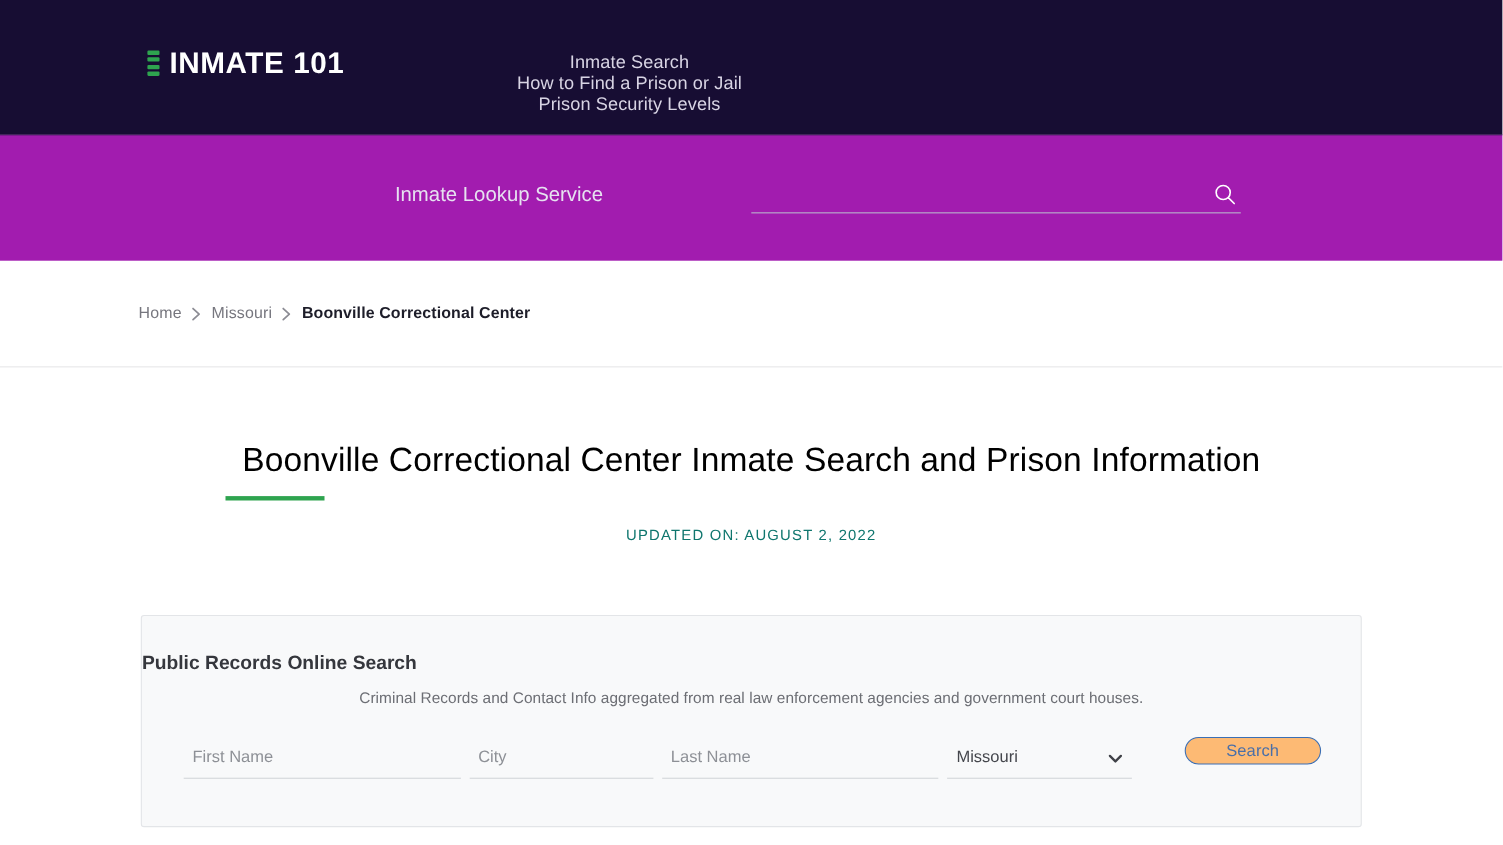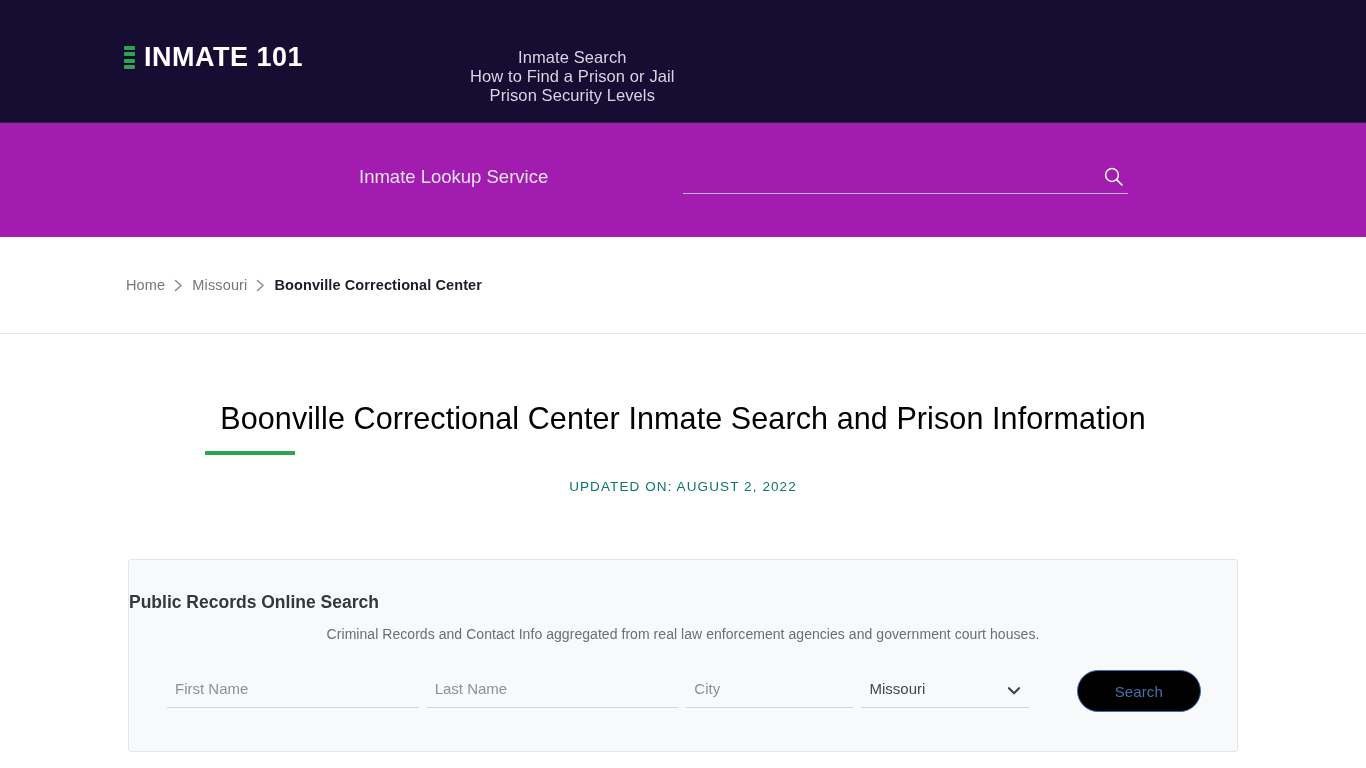--- a/index.html
+++ b/index.html
@@ -16,21 +16,21 @@
   
   .topbar {
     height: 122px;
     background: #170d33;
     display: flex;
     align-items: center;
     position: relative;
   }
   .brand {
     position: absolute;
-    left: 124px;
+    left: 134px;
     top: 44px;
     display: flex;
     align-items: center;
     gap: 9px;
     cursor: pointer;
   }
   .brand-mark {
     display: flex;
     flex-direction: column;
     justify-content: space-between;
@@ -243,25 +243,25 @@
     cursor: pointer;
   }
   .chev {
     position: absolute;
     right: 8px;
     top: 12px;
     pointer-events: none;
   }
   .search-btn {
     width: 125px;
-    height: 42px;
+    height: 25px;
     margin-left: 48px;
     border: 1px solid #3c6fb4;
     border-radius: 22px;
-    background: #000000;
+    background: #fdba74;
     color: #4a6fa8;
     font-size: 15px;
     font-family: "Liberation Sans", sans-serif;
     cursor: pointer;
     letter-spacing: 0.1px;
   }
 </style>
 </head>
 <body>
 
@@ -327,26 +327,26 @@
 <div class="card">
   <div class="card-title">Public Records Online Search</div>
   <div class="card-sub">Criminal Records and Contact Info aggregated from real law enforcement agencies and government court houses.</div>
 
   <div class="form-row">
 
     <div class="fld fld-first">
       <input type="text" placeholder="First Name" style="">
     </div>
 
+    <div class="fld fld-city">
+      <input type="text" placeholder="City" style="">
+    </div>
+
     <div class="fld fld-last">
       <input type="text" placeholder="Last Name" style="">
-    </div>
-
-    <div class="fld fld-city">
-      <input type="text" placeholder="City" style="">
     </div>
 
     <div class="fld fld-state">
       <select id="state-select"><option value="Missouri">Missouri</option><option value="Alabama">Alabama</option><option value="Alaska">Alaska</option><option value="Arizona">Arizona</option><option value="Arkansas">Arkansas</option><option value="California">California</option><option value="Colorado">Colorado</option><option value="Connecticut">Connecticut</option><option value="Delaware">Delaware</option><option value="Florida">Florida</option><option value="Georgia">Georgia</option></select>
       <span class="chev">
         <svg width="14" height="10" viewBox="0 0 14 10" fill="none" aria-hidden="true">
           <path d="M2 2.2L7 7.2L12 2.2" stroke="#3f4147" stroke-width="2.1" stroke-linecap="round" stroke-linejoin="round"></path>
         </svg>
       </span>
     </div>

